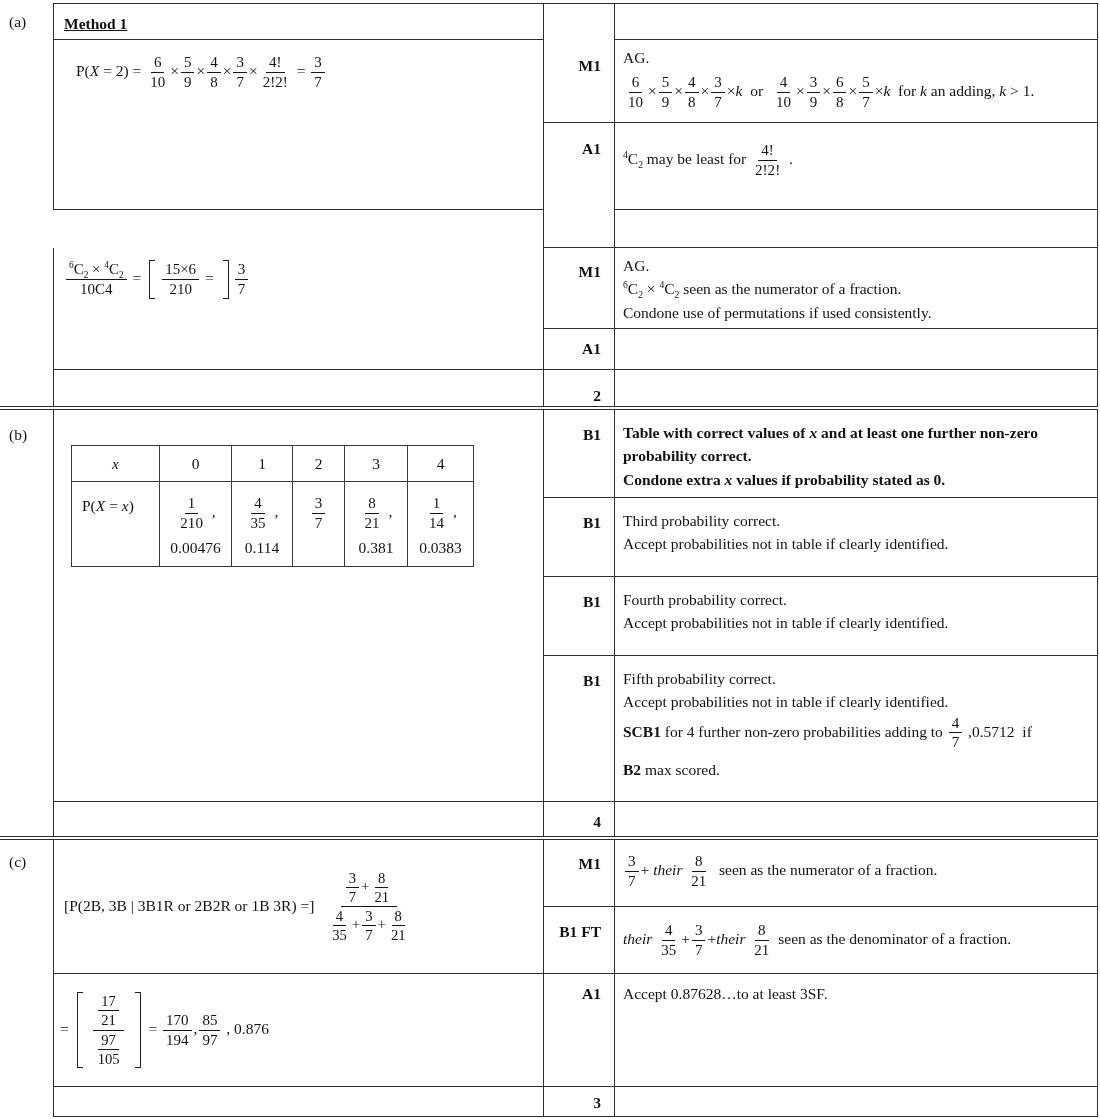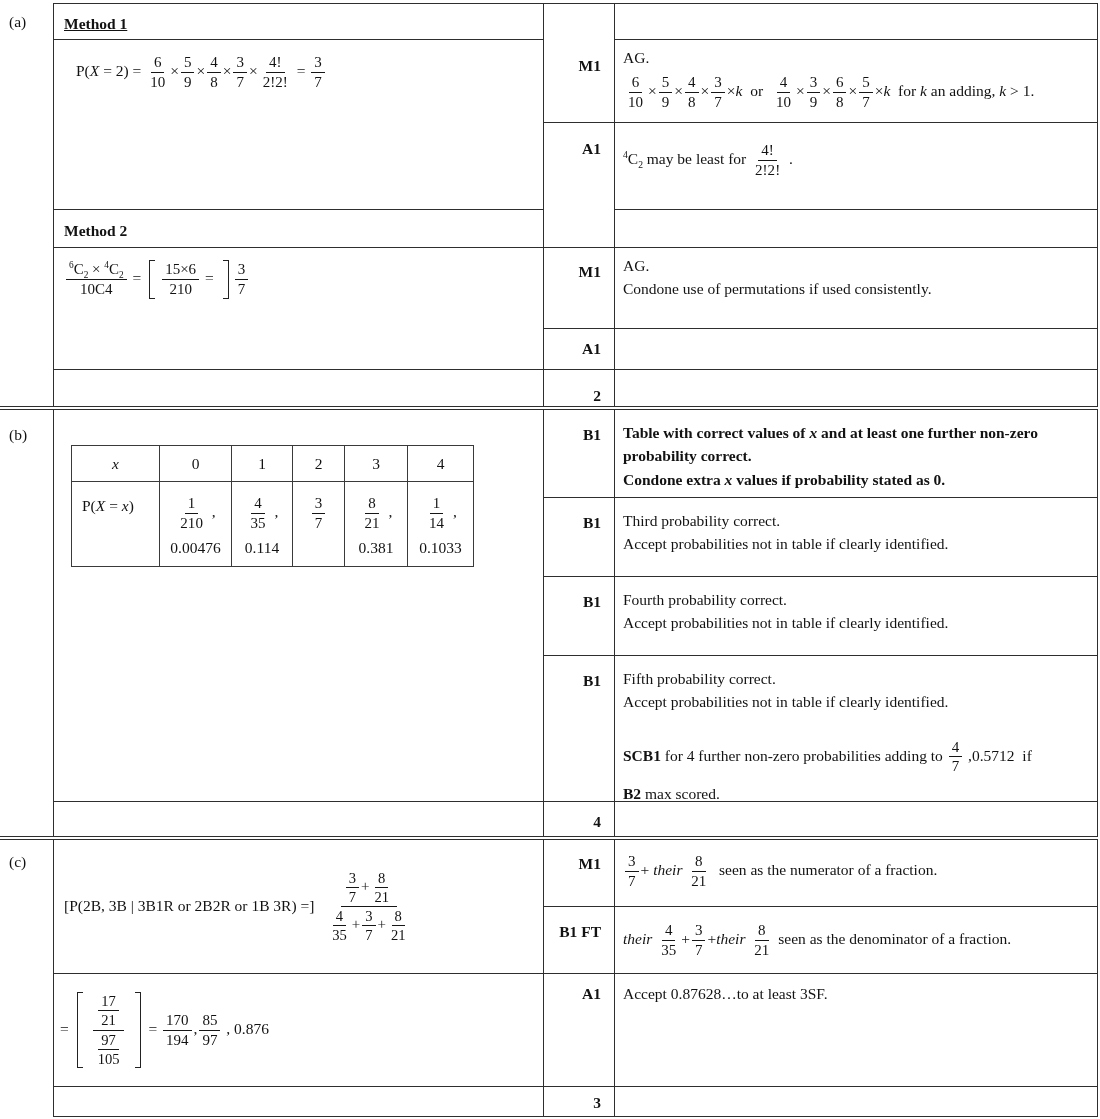--- a/index.html
+++ b/index.html
@@ -109,21 +109,20 @@
           </span><span class="mtxt">×</span><i>k</i><span class="mtxt">  for </span><i>k</i><span class="mtxt"> an adding, </span><i>k</i><span class="mtxt"> &gt; 1.</span></div>
     </div>
 
     <div class="cell mark bl bb" style="grid-area:3/3/5/4;padding-top:14px;">A1</div>
 
     <div class="cell bl bb br nowrap" style="grid-area:3/4/4/5;padding-top:18px;"><sup>4</sup><span class="mtxt">C</span><sub>2</sub><span class="mtxt"> may be least for </span><span class="frac">
           <span class="num">4!</span>
           <span class="den">2!2!</span>
         </span><span class="mtxt"> .</span></div>
 
-    <div class="cell hdr bl bb" style="grid-area:4/2/5/3;padding-top:9px;">Method 2</div>
 
     <div class="cell bl bb br" style="grid-area:4/4/5/5;"></div>
 
     <div class="cell bl bb nowrap" style="grid-area:5/2/7/3;padding-top:12px;padding-left:10px;"><span class="frac">
           <span class="num"><sup>6</sup><span class="mtxt">C</span><sub>2</sub><span class="mtxt"> × </span><sup>4</sup><span class="mtxt">C</span><sub>2</sub></span>
           <span class="den"><span class="mtxt">10C4</span></span>
         </span><span class="mtxt"> = </span><span class="brack">
           <span class="br-l"></span>
           <span class="br-c"><span class="frac">
               <span class="num">15×6</span>
@@ -132,20 +131,21 @@
           <span class="br-r"></span>
         </span><span class="frac">
           <span class="num">3</span>
           <span class="den">7</span>
         </span></div>
 
     <div class="cell mark bl bb" style="grid-area:5/3/6/4;padding-top:12px;">M1</div>
 
     <div class="cell bl bb br" style="grid-area:5/4/6/5;padding-top:6px;">
       <div class="guid-line">AG.</div>
+      <div class="guid-line nowrap"><sup>6</sup><span class="mtxt">C</span><sub>2</sub><span class="mtxt"> × </span><sup>4</sup><span class="mtxt">C</span><sub>2</sub><span class="mtxt"> seen as the numerator of a fraction.</span></div>
       <div class="guid-line">Condone use of permutations if used consistently.</div>
     </div>
 
     <div class="cell mark bl bb" style="grid-area:6/3/7/4;padding-top:8px;">A1</div>
 
     <div class="cell bl bb br" style="grid-area:6/4/7/5;"></div>
 
     <div class="cell bl" style="grid-area:7/2/8/3;"></div>
 
     <div class="cell mark bl" style="grid-area:7/3/8/4;padding-top:14px;">2</div>
@@ -195,21 +195,21 @@
                     <span class="num">8</span>
                     <span class="den">21</span>
                   </span><span class="mtxt"> ,</span></div>
             <div class="dec">0.381</div>
           </td>
           <td>
             <div><span class="frac">
                     <span class="num">1</span>
                     <span class="den">14</span>
                   </span><span class="mtxt"> ,</span></div>
-            <div class="dec">0.1033</div>
+            <div class="dec">0.0383</div>
           </td>
         </tr>
       </tbody>
         </table>
     </div>
 
     <div class="cell mark bl bb" style="grid-area:9/3/10/4;padding-top:13px;">B1</div>
     <div class="cell bl bb br" style="grid-area:9/4/10/5;padding-top:11px;font-weight:bold;">
       <div class="guid-line"><span class="mtxt">Table with correct values of </span><i>x</i><span class="mtxt"> and at least one further non-zero probability correct.</span></div>
       <div class="guid-line"><span class="mtxt">Condone extra </span><i>x</i><span class="mtxt"> values if probability stated as 0.</span></div>
@@ -224,21 +224,21 @@
     <div class="cell mark bl bb" style="grid-area:11/3/12/4;padding-top:13px;">B1</div>
     <div class="cell bl bb br" style="grid-area:11/4/12/5;padding-top:11px;">
       <div class="guid-line">Fourth probability correct.</div>
       <div class="guid-line">Accept probabilities not in table if clearly identified.</div>
     </div>
 
     <div class="cell mark bl bb" style="grid-area:12/3/13/4;padding-top:13px;">B1</div>
     <div class="cell bl bb br" style="grid-area:12/4/13/5;padding-top:11px;">
       <div class="guid-line">Fifth probability correct.</div>
       <div class="guid-line">Accept probabilities not in table if clearly identified.</div>
-      <div class="guid-line nowrap" style="margin-top:24px;"><b>SCB1</b><span class="mtxt"> for 4 further non-zero probabilities adding to </span><span class="frac">
+      <div class="guid-line nowrap" style=""><b>SCB1</b><span class="mtxt"> for 4 further non-zero probabilities adding to </span><span class="frac">
             <span class="num">4</span>
             <span class="den">7</span>
           </span><span class="mtxt"> ,0.5712  if</span></div>
       <div class="guid-line" style="margin-top:6px;"><b>B2</b><span class="mtxt"> max scored.</span></div>
     </div>
 
     <div class="cell bl" style="grid-area:13/2/14/3;"></div>
     <div class="cell mark bl" style="grid-area:13/3/14/4;padding-top:8px;">4</div>
     <div class="cell bl br" style="grid-area:13/4/14/5;"></div>
 

